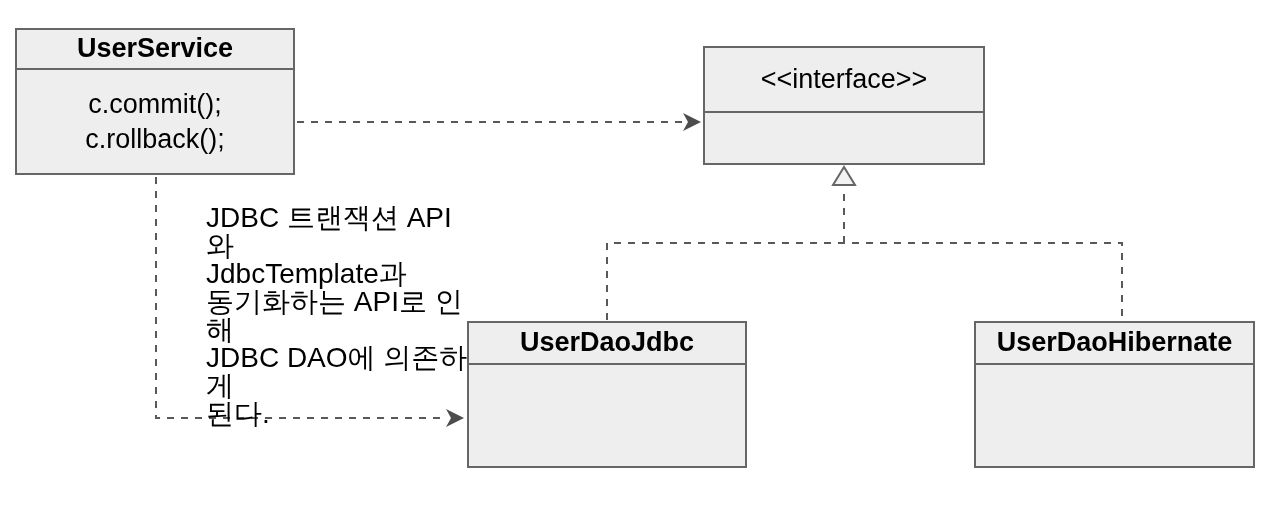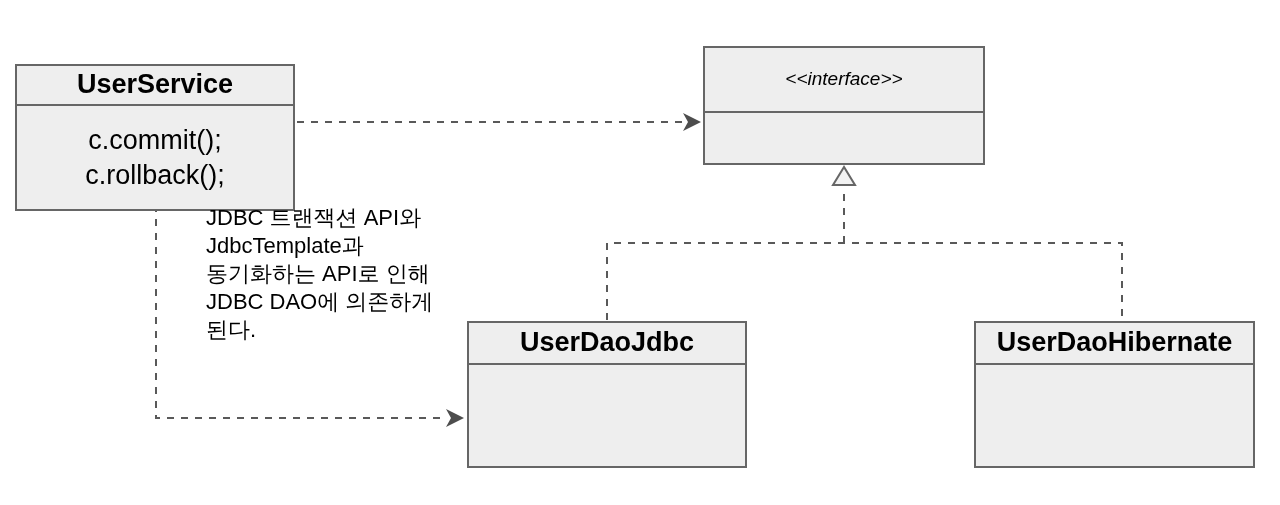--- a/index.html
+++ b/index.html
@@ -53,59 +53,58 @@
     text-align: center;
     line-height: 1.1;
   }
   .uml-title {
     font-weight: bold;
     font-size: 27px;
     white-space: nowrap;
   }
   .uml-stereotype {
     font-weight: normal;
-    font-size: 19px;
+    font-size: 27px;
     white-space: nowrap;
-    font-style: italic;
   }
   .uml-body {
     display: flex;
     flex-direction: column;
     align-items: center;
     justify-content: center;
     font-size: 27px;
     line-height: 35px;
     text-align: center;
     white-space: pre-line;
     border-radius: 24px;
   }
 
   
-  .box-userservice { left: 15px; top: 28px; width: 280px; height: 147px; margin-top: 36px; }
+  .box-userservice { left: 15px; top: 28px; width: 280px; height: 147px; }
   .box-userservice .uml-header { height: 40px; }
   .box-userservice .uml-body { height: 103px; }
 
   .box-userdao { left: 703px; top: 46px; width: 282px; height: 119px; }
   .box-userdao .uml-header { height: 65px; }
   .box-userdao .uml-body { height: 50px; }
 
   .box-userdaojdbc { left: 467px; top: 321px; width: 280px; height: 147px; }
   .box-userdaojdbc .uml-header { height: 42px; }
   .box-userdaojdbc .uml-body { height: 101px; }
 
   .box-userdaohibernate { left: 974px; top: 321px; width: 281px; height: 147px; }
   .box-userdaohibernate .uml-header { height: 42px; }
   .box-userdaohibernate .uml-body { height: 101px; }
 
   .note {
     position: absolute;
     left: 206px;
     top: 204px;
     width: 272px;
-    font-size: 22px;
+    font-size: 28px;
     line-height: 28px;
     color: var(--text);
     white-space: pre-line;
   }
 </style>
 </head>
 <body>
 
 <div class="canvas">
 

